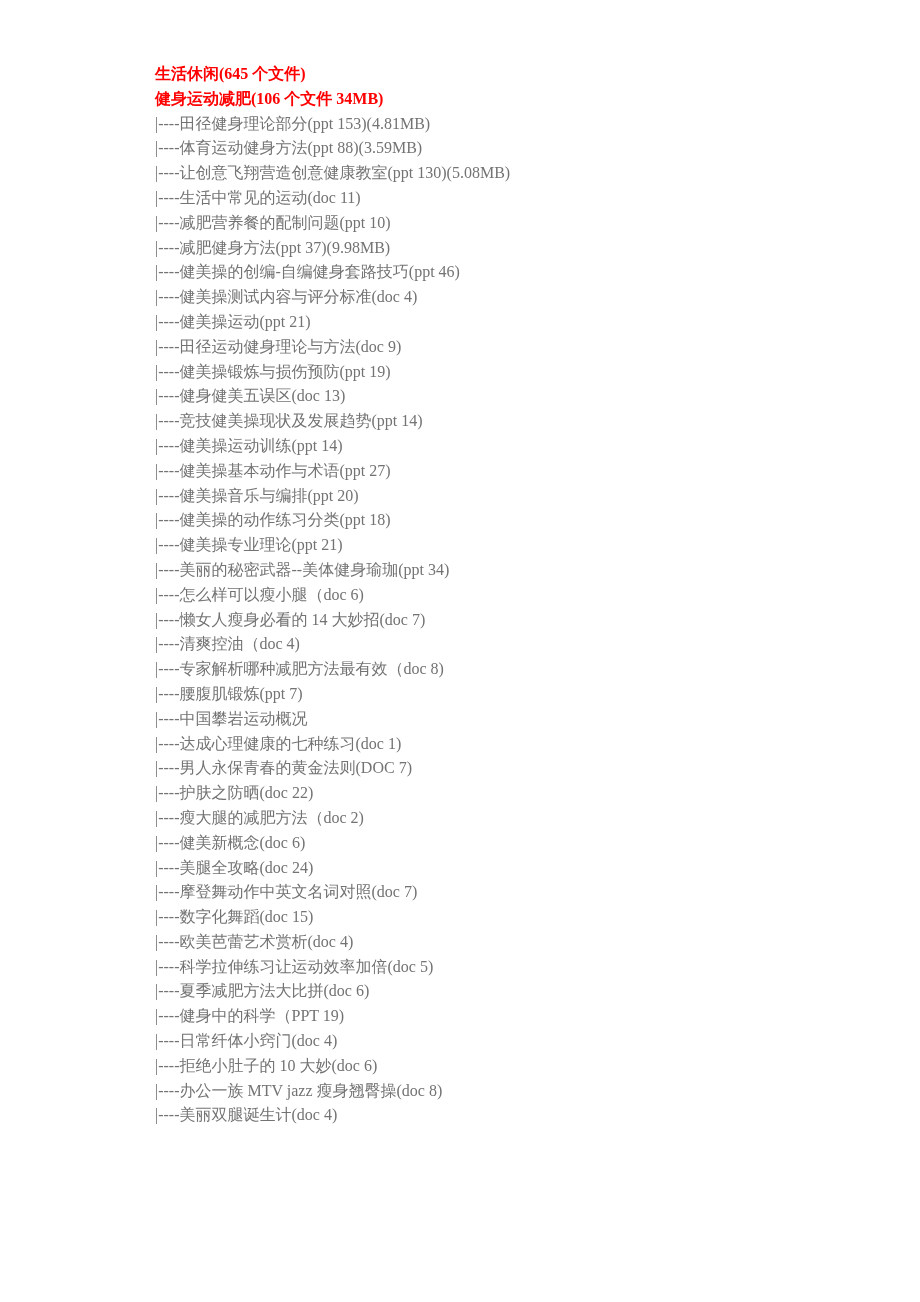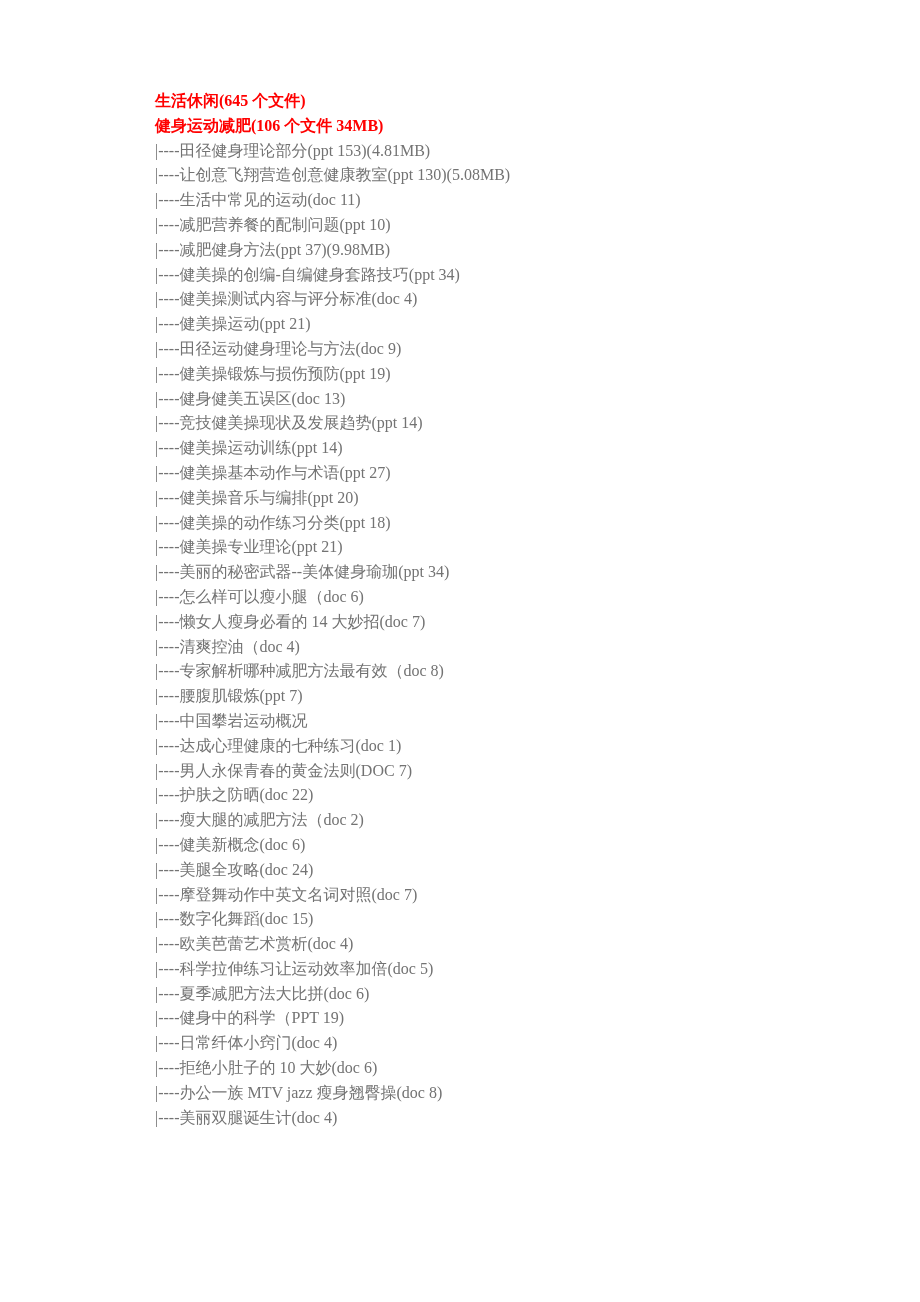--- a/index.html
+++ b/index.html
@@ -8,43 +8,44 @@
     background: #ffffff;
     font-family: "SimSun", "宋体", serif;
     font-size: 16px;
     line-height: 1.55;
     color: #000000;
   }
   .page {
     width: 920px;
     min-height: 1302px;
     box-sizing: border-box;
-    padding: 89px 0 0 155px;
+    padding: 62px 0 0 155px;
   }
   .heading {
     color: #ff0000;
     font-weight: bold;
   }
   .item {
     color: #737373;
   }
 </style>
 </head>
 <body>
 
 <div class="page">
   <div class="heading">生活休闲(645 个文件)</div>
   <div class="heading">健身运动减肥(106 个文件  34MB)</div>
   <div id="items-container">
       <div class="item">|----田径健身理论部分(ppt 153)(4.81MB)</div>
+      <div class="item">|----体育运动健身方法(ppt 88)(3.59MB)</div>
       <div class="item">|----让创意飞翔营造创意健康教室(ppt 130)(5.08MB)</div>
       <div class="item">|----生活中常见的运动(doc 11)</div>
       <div class="item">|----减肥营养餐的配制问题(ppt 10)</div>
       <div class="item">|----减肥健身方法(ppt 37)(9.98MB)</div>
-      <div class="item">|----健美操的创编-自编健身套路技巧(ppt 34)</div>
+      <div class="item">|----健美操的创编-自编健身套路技巧(ppt 46)</div>
       <div class="item">|----健美操测试内容与评分标准(doc 4)</div>
       <div class="item">|----健美操运动(ppt 21)</div>
       <div class="item">|----田径运动健身理论与方法(doc 9)</div>
       <div class="item">|----健美操锻炼与损伤预防(ppt 19)</div>
       <div class="item">|----健身健美五误区(doc 13)</div>
       <div class="item">|----竞技健美操现状及发展趋势(ppt 14)</div>
       <div class="item">|----健美操运动训练(ppt 14)</div>
       <div class="item">|----健美操基本动作与术语(ppt 27)</div>
       <div class="item">|----健美操音乐与编排(ppt 20)</div>
       <div class="item">|----健美操的动作练习分类(ppt 18)</div>

